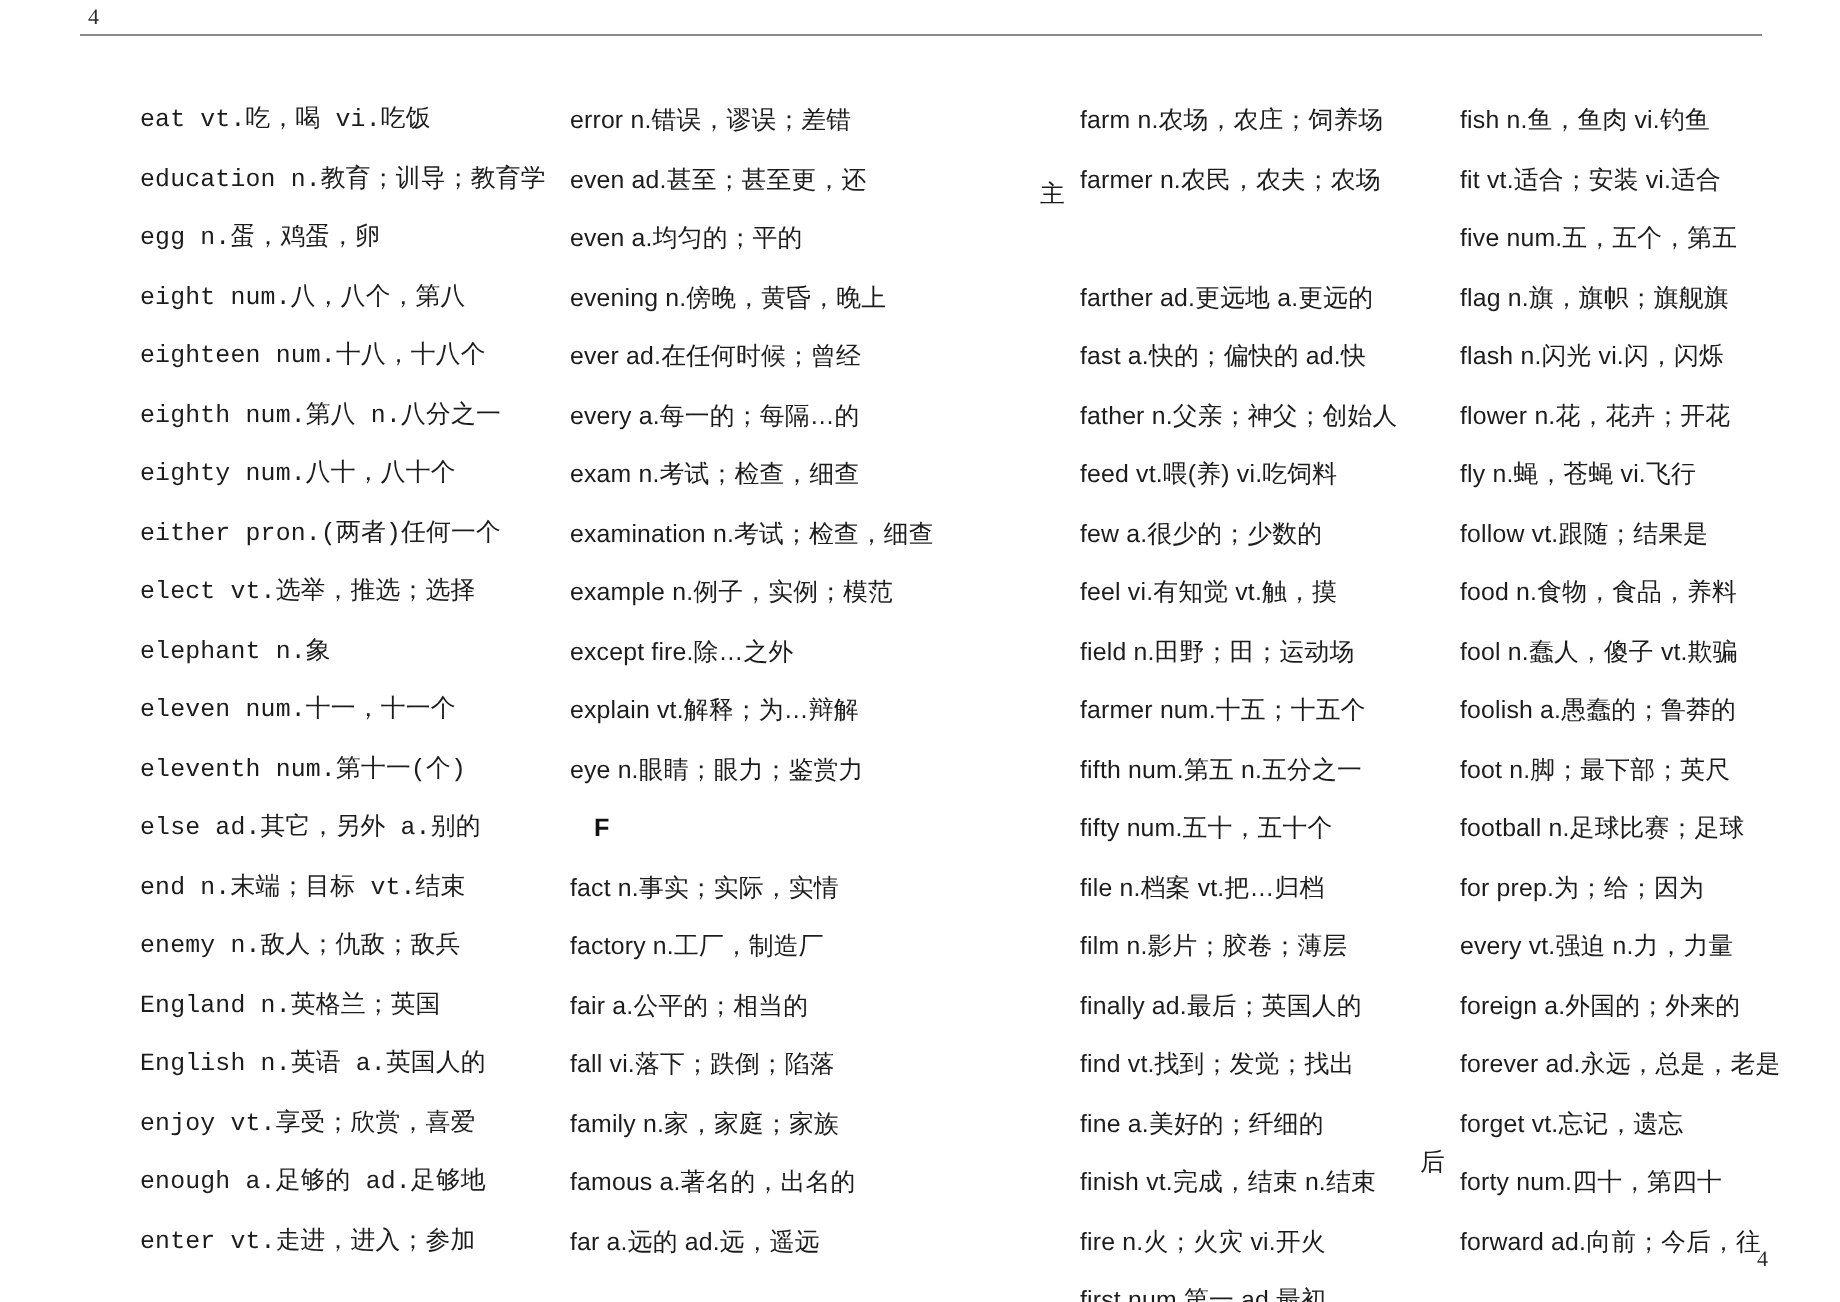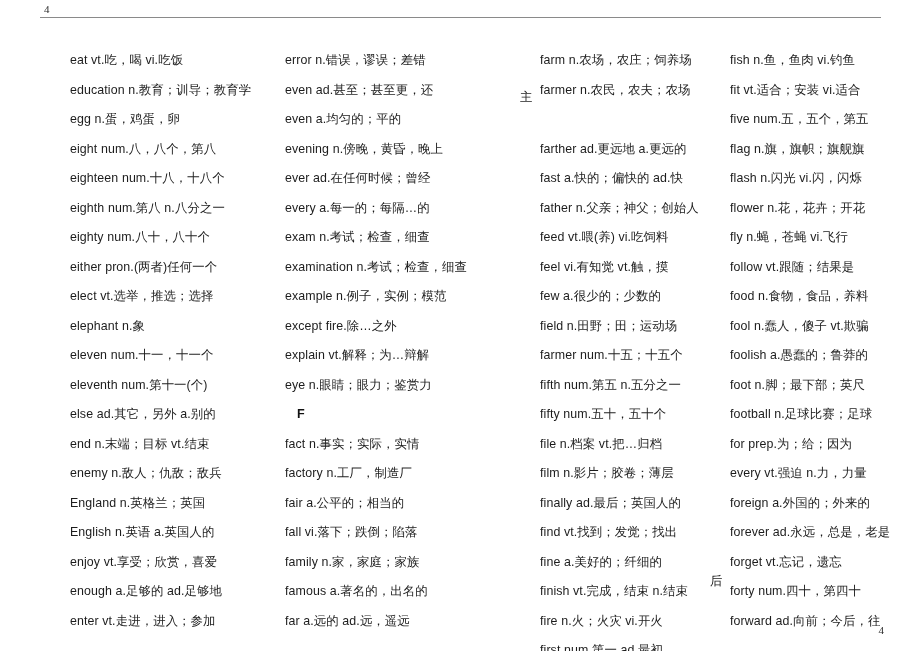--- a/index.html
+++ b/index.html
@@ -49,21 +49,21 @@
     position: absolute;
     left: 0;
     top: 46px;
     width: 920px;
     height: 560px;
   }
   .col {
     position: absolute;
     top: 0;
   }
-  .col-1 { left: 70px;  width: 210px; }
+  .col-1 { left: 70px;  width: 210px; font-family: Liberation Mono, monospace; }
   .col-2 { left: 285px; width: 230px; }
   .col-3 { left: 540px; width: 190px; }
   .col-4 { left: 730px; width: 175px; }
 
   .entry {
     font-size: 12.4px;
     line-height: 29.5px;
     height: 29.5px;
     white-space: nowrap;
     color: #1c1c1c;
@@ -169,22 +169,22 @@
         <div class="entry">far a.远的 ad.远，遥远</div>
       </div>
     <div class="col col-3">
         <div class="entry">farm n.农场，农庄；饲养场</div>
         <div class="entry">farmer n.农民，农夫；农场</div>
         <div class="spacer"></div>
         <div class="entry">farther ad.更远地 a.更远的</div>
         <div class="entry">fast a.快的；偏快的 ad.快</div>
         <div class="entry">father n.父亲；神父；创始人</div>
         <div class="entry">feed vt.喂(养) vi.吃饲料</div>
+        <div class="entry">few a.很少的；少数的</div>
         <div class="entry">feel vi.有知觉 vt.触，摸</div>
-        <div class="entry">few a.很少的；少数的</div>
         <div class="entry">field n.田野；田；运动场</div>
         <div class="entry">farmer num.十五；十五个</div>
         <div class="entry">fifth num.第五 n.五分之一</div>
         <div class="entry">fifty num.五十，五十个</div>
         <div class="entry">file n.档案 vt.把…归档</div>
         <div class="entry">film n.影片；胶卷；薄层</div>
         <div class="entry">finally ad.最后；英国人的</div>
         <div class="entry">find vt.找到；发觉；找出</div>
         <div class="entry">fine a.美好的；纤细的</div>
         <div class="entry">finish vt.完成，结束 n.结束</div>

